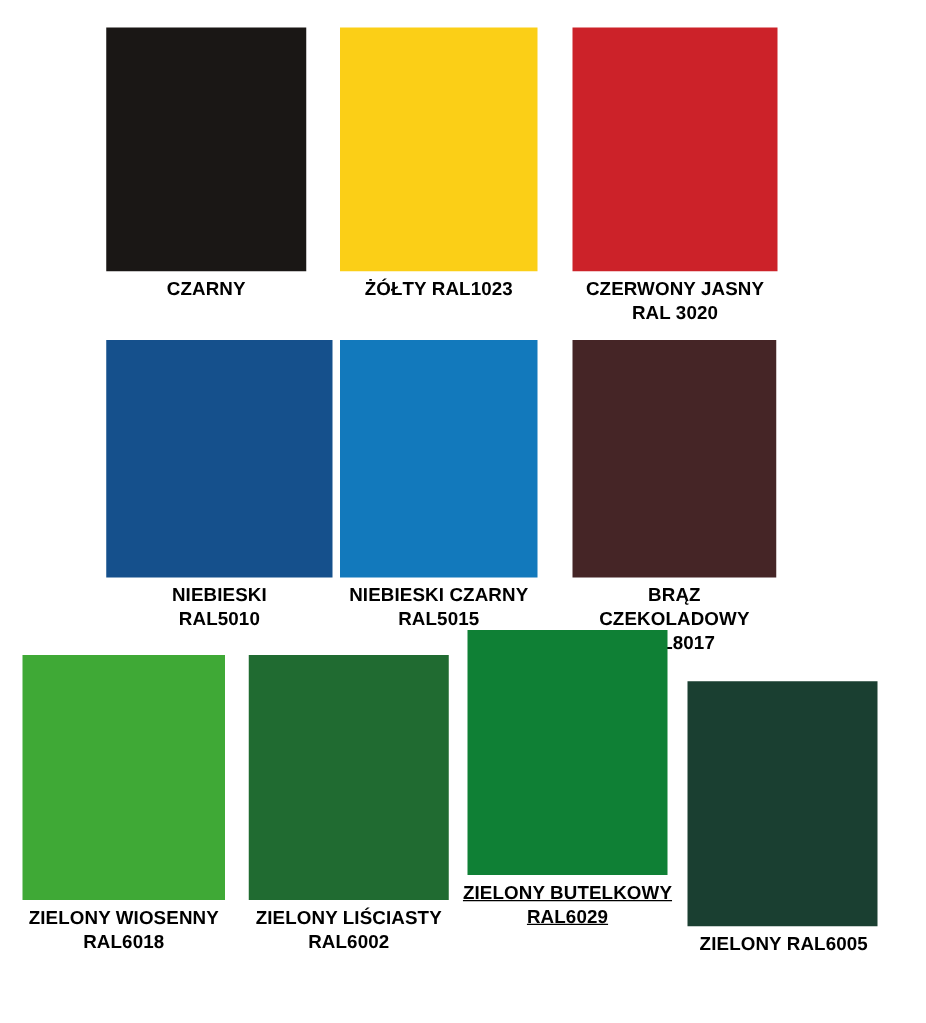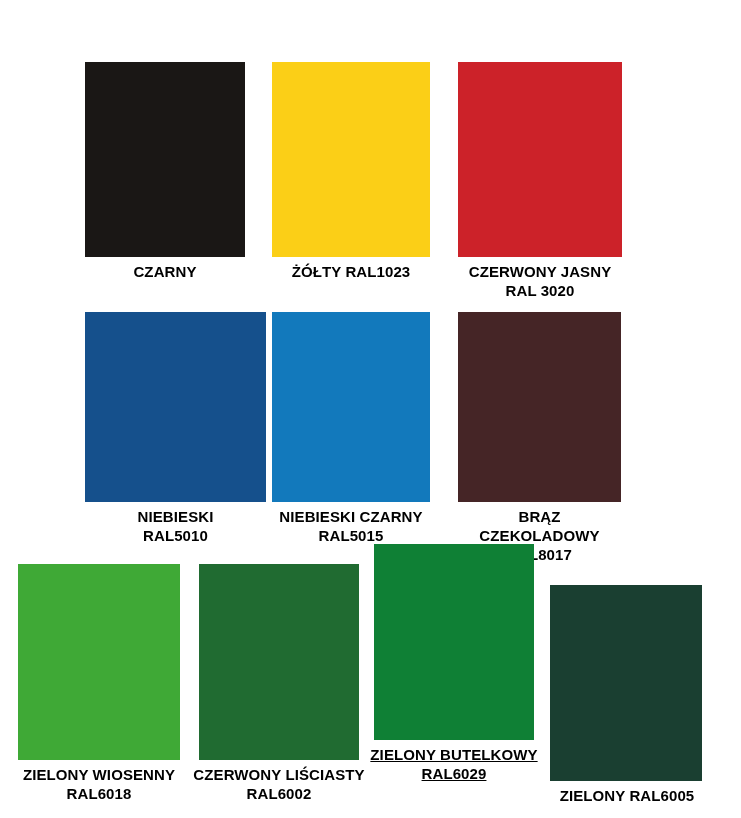--- a/index.html
+++ b/index.html
@@ -21,21 +21,20 @@
     height: 818px;
     background: #ffffff;
   }
 
   
   .swatch-cell {
     position: absolute;
     display: flex;
     flex-direction: column;
     align-items: center;
-    margin-top: 40px;
   }
   .swatch-chip {
     display: block;
     width: 100%;
     box-sizing: border-box;
   }
   .swatch-label {
     width: 100%;
     text-align: center;
     font-family: "Liberation Sans", sans-serif;
@@ -128,21 +127,21 @@
   <div class="swatch-row row3">
 
     <div class="swatch-cell" id="cell-zielony-wiosenny-6018">
       <span class="swatch-chip" style="background-color: rgb(63, 169, 54);"></span>
       <span class="swatch-label">ZIELONY WIOSENNY
 RAL6018</span>
     </div>
 
     <div class="swatch-cell" id="cell-zielony-lisciasty-6002">
       <span class="swatch-chip" style="background-color: rgb(32, 107, 49);"></span>
-      <span class="swatch-label">CZERWONY LIŚCIASTY
+      <span class="swatch-label">ZIELONY LIŚCIASTY
 RAL6002</span>
     </div>
 
     <div class="swatch-cell" id="cell-zielony-butelkowy-6029">
       <span class="swatch-chip" style="background-color: rgb(15, 128, 53);"></span>
       <span class="swatch-label">ZIELONY BUTELKOWY
 RAL6029</span>
     </div>
 
     <div class="swatch-cell" id="cell-zielony-6005">

